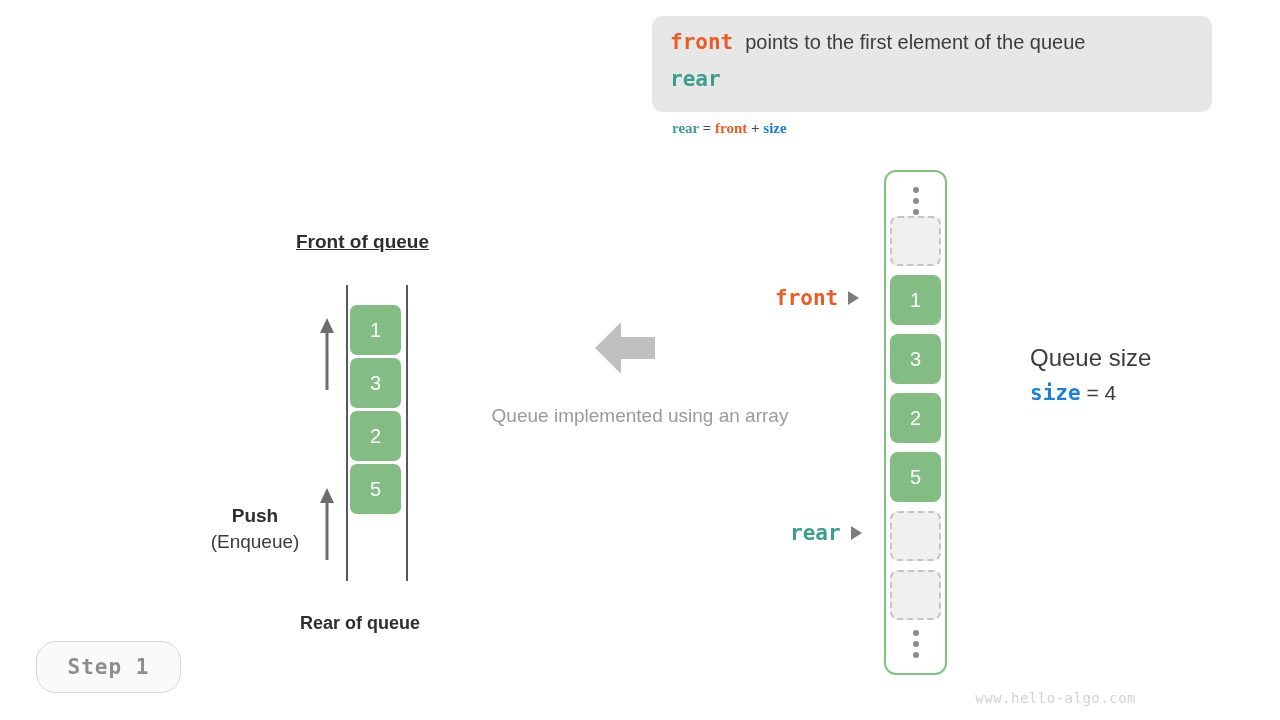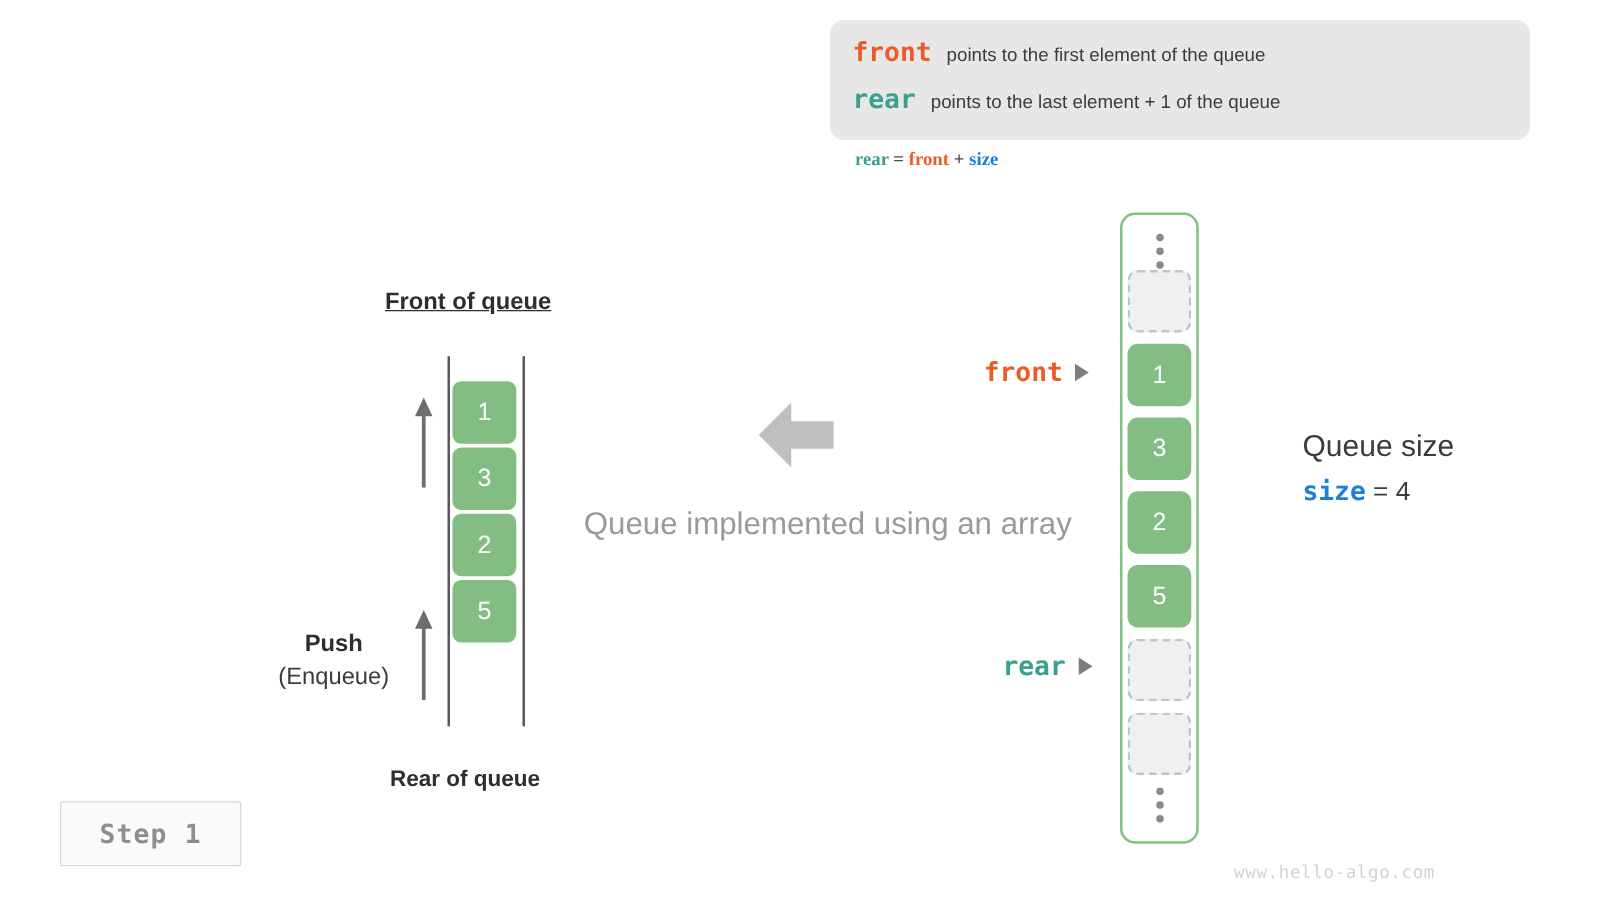--- a/index.html
+++ b/index.html
@@ -2,21 +2,21 @@
 <html><head>
 <meta charset="utf-8">
 <style>
   * { box-sizing: border-box; margin: 0; padding: 0; }
   html, body {
     width: 1280px; height: 720px;
     background: #ffffff;
     font-family: "Liberation Sans", sans-serif;
     overflow: hidden;
   }
-  #stage { position: relative; width: 1160px; height: 720px; margin-left: 12px; }
+  #stage { position: relative; width: 1160px; height: 720px; }
 
   
   .legend-box {
     position: absolute;
     left: 652px; top: 16px;
     width: 560px; height: 96px;
     background: #e7e7e7;
     border-radius: 11px;
     padding: 14px 18px 0 18px;
   }
@@ -28,21 +28,21 @@
   .legend-kw {
     font-family: "DejaVu Sans Mono", monospace;
     font-weight: bold;
     font-size: 21px;
     letter-spacing: 0px;
   }
   .kw-front { color: #ec5b25; }
   .kw-rear  { color: #3b9e8f; }
   .kw-size  { color: #1a80d9; }
   .legend-text {
-    font-size: 15px;
+    font-size: 20px;
     color: #3c3c3c;
     margin-left: 12px;
   }
 
   
   .formula {
     position: absolute;
     left: 672px; top: 120px;
     font-family: Liberation Serif, serif;
     font-weight: bold;
@@ -95,21 +95,21 @@
   }
 
   .up-arrow { position: absolute; }
 
   
   .center-arrow { position: absolute; left: 595px; top: 320px; }
   .center-caption {
     position: absolute;
     left: 455px; top: 405px;
     width: 370px; text-align: center;
-    font-size: 25px; color: #9a9a9a;
+    font-size: 19px; color: #9a9a9a;
     white-space: nowrap;
   }
 
   
   .array-box {
     position: absolute;
     left: 884px; top: 170px;
     width: 63px; height: 505px;
     border: 2px solid #82c182;
     border-radius: 12px;
@@ -168,21 +168,21 @@
   }
   .size-expr .num { color: #3c3c3c; font-weight: normal;
                     font-family: "Liberation Sans", sans-serif; font-size: 21px; }
 
   
   .step-badge {
     position: absolute;
     left: 36px; top: 641px;
     width: 145px; height: 52px;
     border: 1px solid #d7d7d7;
-    border-radius: 2px;
+    border-radius: 20px;
     background: #fafafa;
     display: flex; align-items: center; justify-content: center;
     font-family: "DejaVu Sans Mono", monospace;
     font-weight: bold;
     font-size: 21px;
     color: #8e8e8e;
     letter-spacing: 1px;
   }
 
   
@@ -200,21 +200,20 @@
 
 <div id="stage">
 
   <div class="legend-box">
     <div class="legend-row">
       <span class="legend-kw kw-front">front</span>
       <span class="legend-text">points to the first element of the queue</span>
     </div>
     <div class="legend-row">
       <span class="legend-kw kw-rear">rear</span>
-      <span class="legend-text">points to the last element + 1 of the queue</span>
     </div>
   </div>
 
   <div class="formula"><span class="kw-rear">rear</span><span class="op"> = </span><span class="kw-front">front</span><span class="op"> + </span><span class="kw-size">size</span></div>
 
   <div class="front-label">Front of queue</div>
 
   <div class="rail rail-left"></div>
   <div class="rail rail-right"></div>
 

